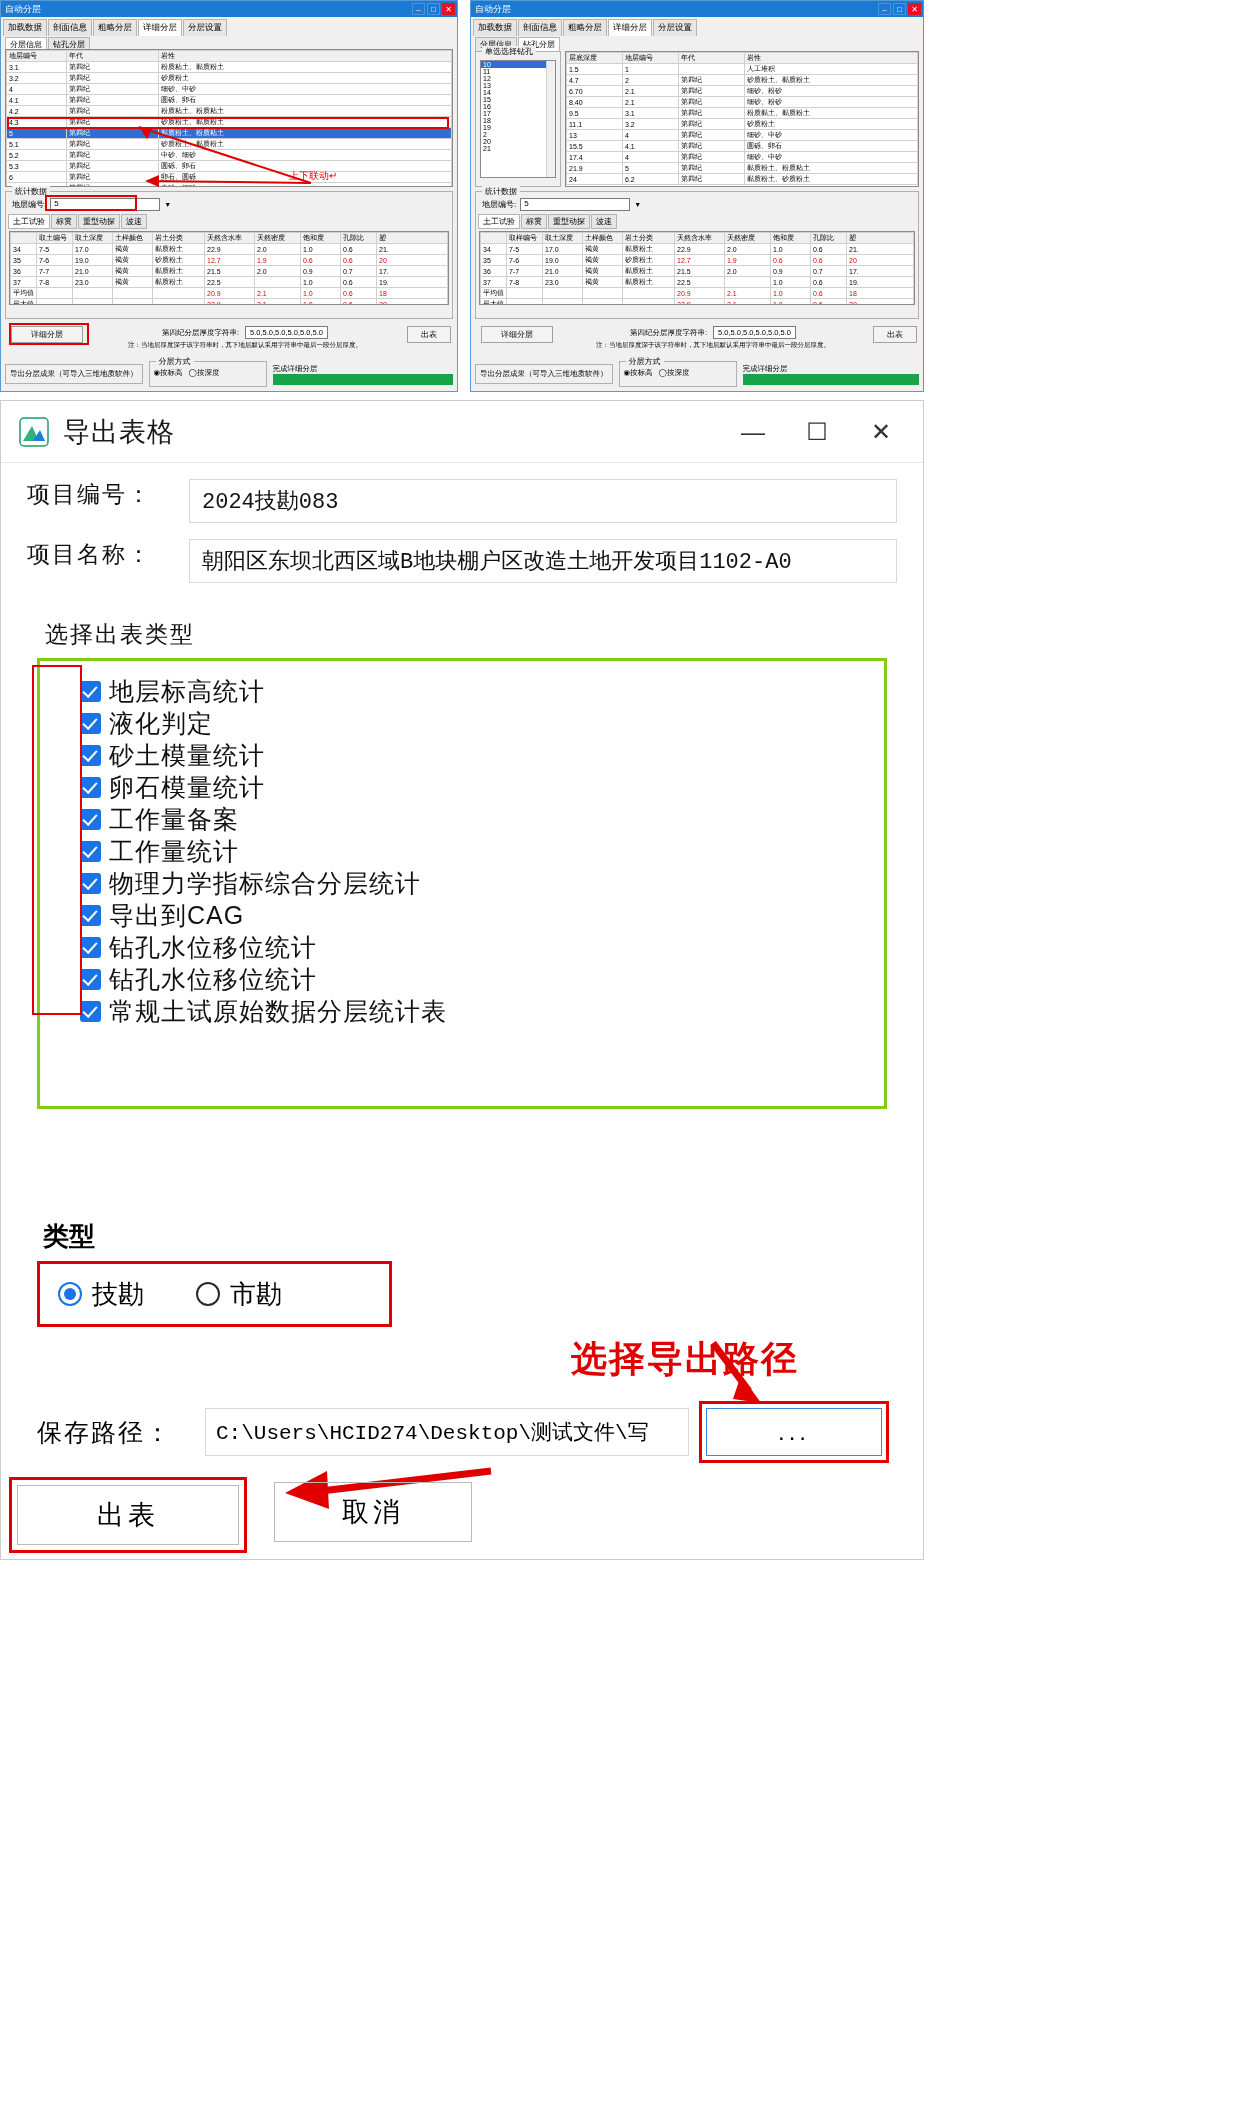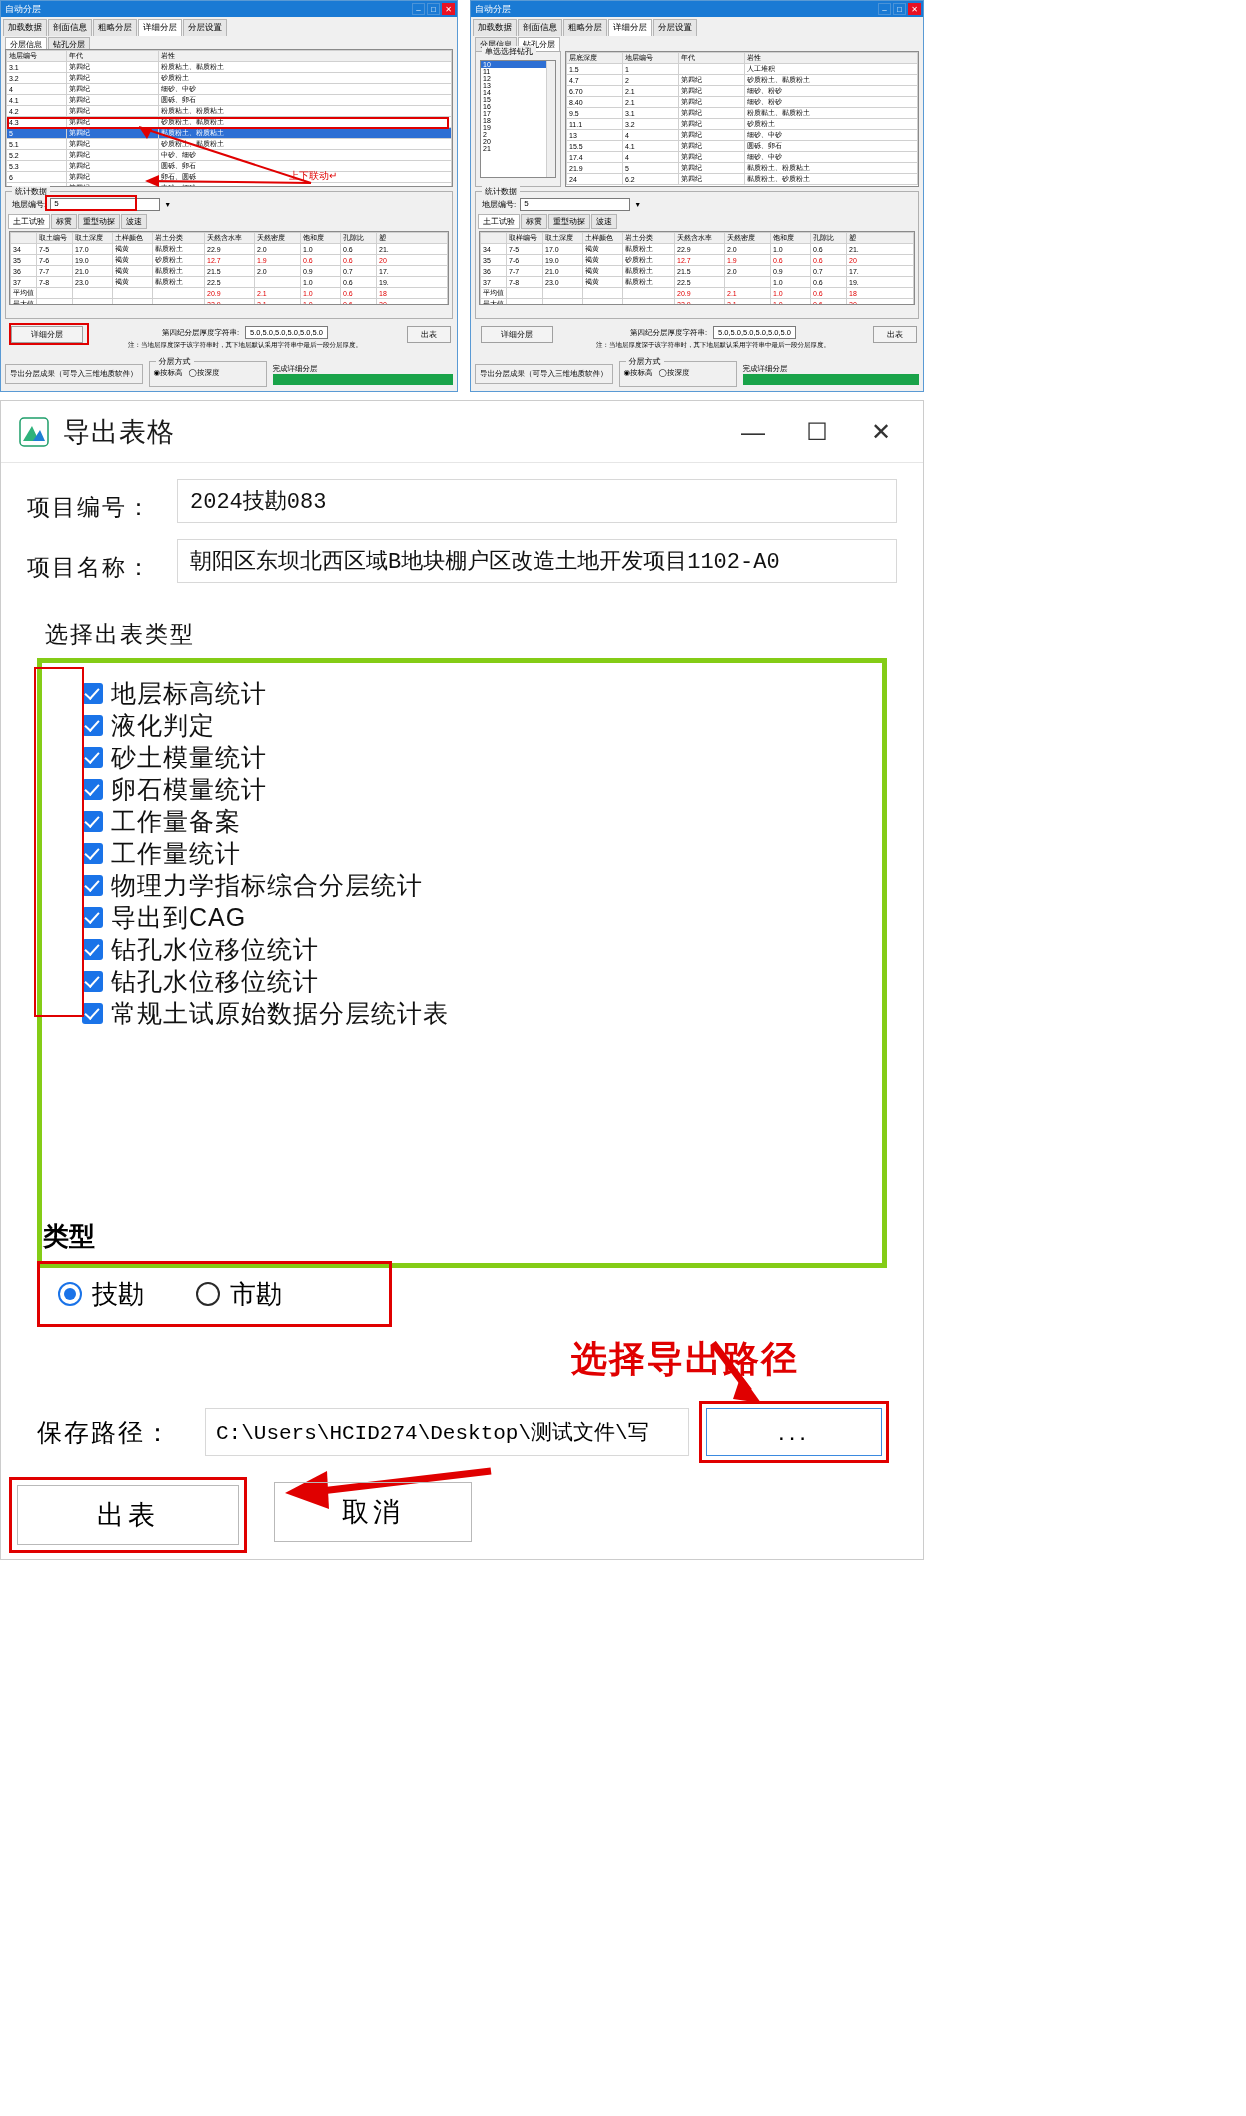--- a/index.html
+++ b/index.html
@@ -68,30 +68,30 @@
   #export-titlebar {
     height:62px; display:flex; align-items:center; padding:0 10px 0 18px;
     border-bottom:1px solid #e6e6e6;
   }
   #export-titlebar .logo {
     width:30px; height:30px; margin-right:14px;
   }
   #export-title { font-size:27px; color:#1a1a1a; letter-spacing:1px; flex:1; }
   .wbtn { width:64px; height:44px; display:flex; align-items:center; justify-content:center;
           font-size:24px; color:#333; }
-  .field-row { display:flex; align-items:flex-end; margin:16px 26px 0 26px; }
+  .field-row { display:flex; align-items:flex-start; margin:16px 26px 0 26px;gap:12px; }
   .field-label { font-size:23px; width:150px; color:#111; letter-spacing:2px; }
   .field-input {
     flex:1; border:1px solid #d8d8d8; height:44px; font-size:22px;
     display:flex; align-items:center; padding:0 12px; color:#111;
     font-family:"Liberation Mono", monospace; overflow:hidden; white-space:nowrap;
   }
   #choose-label { font-size:23px; margin:36px 0 8px 44px; color:#111; letter-spacing:2px; }
   #checkbox-panel {
-    margin:0 36px; border:5px solid #84cc16; height:610px; padding:14px 0 0 40px;
+    margin:0 36px; border:3px solid #84cc16; height:451px; padding:14px 0 0 40px;
     position:relative;
   }
   .cb-row { display:flex; align-items:center; height:32px; }
   .cb {
     width:21px; height:21px; background:#1a73e8; border-radius:3px; position:relative;
     margin-right:8px; flex:0 0 auto;
   }
   .cb:after {
     content:""; position:absolute; left:6px; top:2px; width:6px; height:12px;
     border:solid #fff; border-width:0 2.5px 2.5px 0; transform:rotate(42deg);

